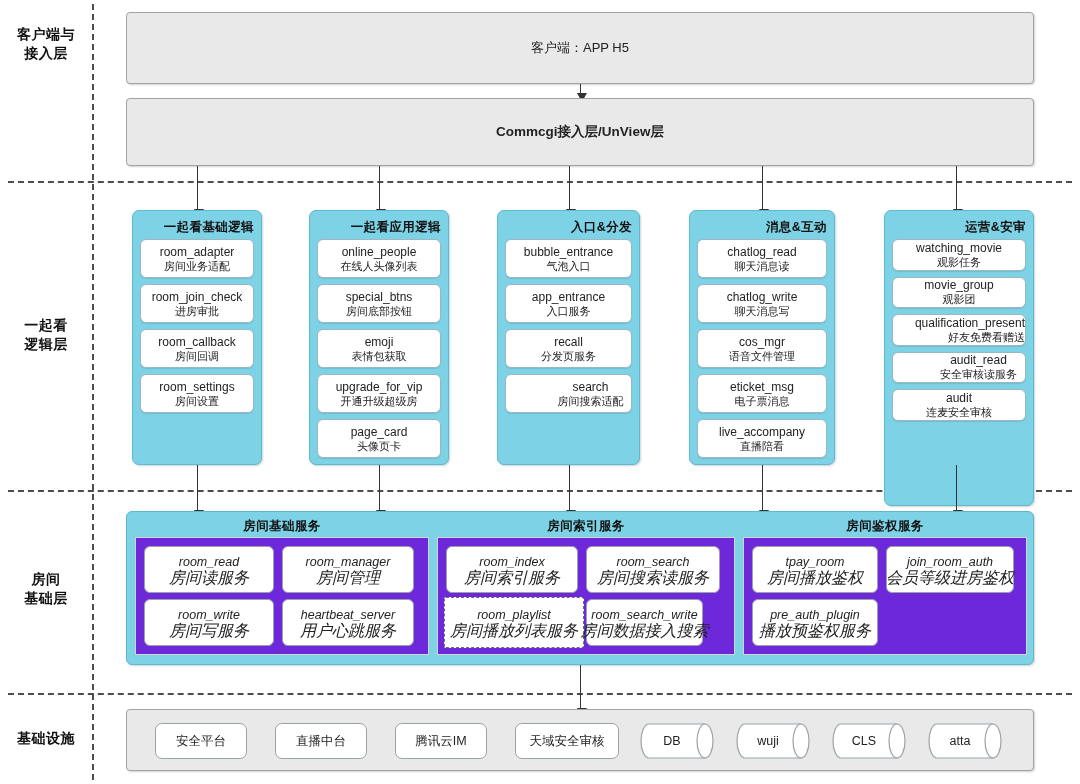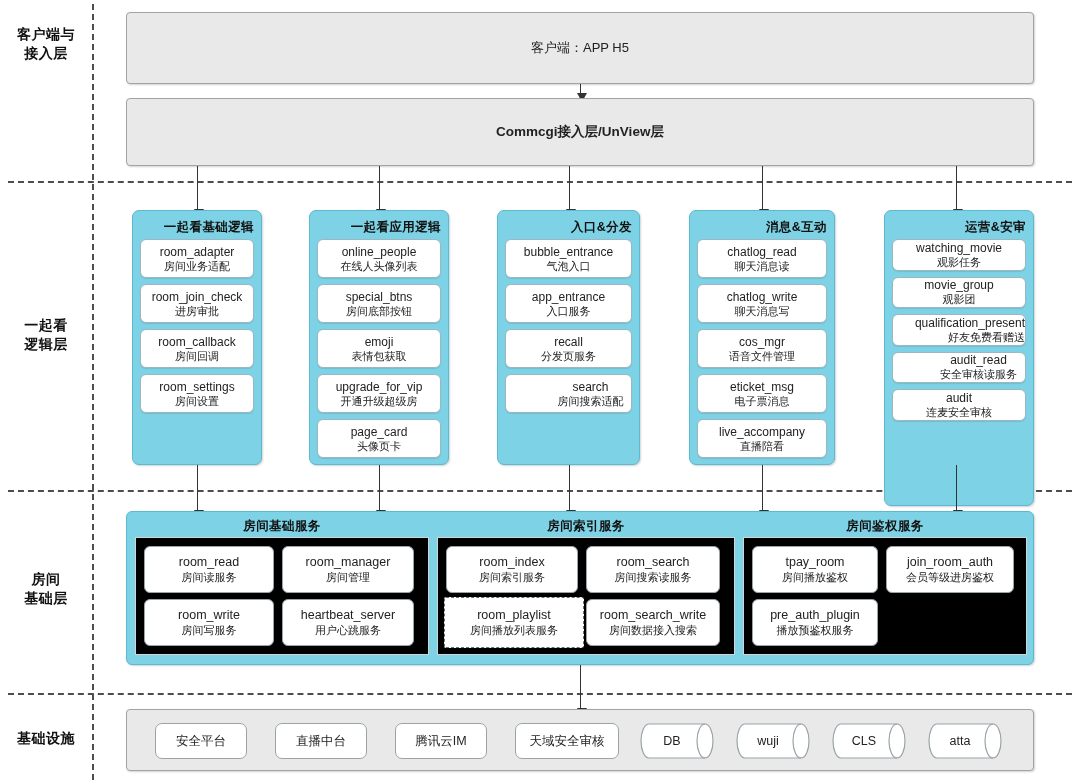--- a/index.html
+++ b/index.html
@@ -59,31 +59,31 @@
     position:absolute;background:#7ed2e6;border:1px solid #5bb9d0;
     border-radius:6px;box-sizing:border-box;
     box-shadow:1px 1px 2px rgba(0,0,0,.18);
   }
   .rb-group{position:absolute;box-sizing:border-box;}
   .rb-title{
     text-align:center;font-weight:bold;font-size:12.5px;color:#111;
     height:20px;line-height:18px;letter-spacing:.4px;
   }
   .rb-inner{
-    background:#000000;border:1px solid #cfd6d9;box-sizing:border-box;
-    padding:0;position:relative;
+    background:#6d28d9;border:1px solid #cfd6d9;box-sizing:border-box;
+    padding:0;position:relative;font-style:italic;
   }
   .rb-cell{
     position:absolute;background:#fff;border:1px solid #9aa3a8;
     border-radius:6px;box-sizing:border-box;
     display:flex;flex-direction:column;align-items:center;justify-content:center;
   }
   .rb-cell.dashed{border:1px dashed #6b6b6b;border-radius:2px;}
   .rb-cell .en{font-size:12.5px;color:#222;line-height:15px;white-space:nowrap;}
-  .rb-cell .cn{font-size:11px;color:#222;line-height:15px;white-space:nowrap;}
+  .rb-cell .cn{font-size:16px;color:#222;line-height:15px;white-space:nowrap;}
 
   
   .infra-band{
     position:absolute;background:#e9e9e9;border:1px solid #a3a3a3;
     border-radius:4px;box-sizing:border-box;
     box-shadow:1px 1px 2px rgba(0,0,0,.18);
   }
   .infra-box{
     position:absolute;background:#fff;border:1px solid #9aa3a8;border-radius:7px;
     box-sizing:border-box;display:flex;align-items:center;justify-content:center;
@@ -299,21 +299,21 @@
           <div class="cn">房间索引服务</div>
         </div>
         <div class="rb-cell" style="left:148px;top:8px;width:134px;height:47px;">
           <div class="en">room_search</div>
           <div class="cn">房间搜索读服务</div>
         </div>
         <div class="rb-cell dashed" style="left:6px;top:59px;width:140px;height:51px;">
           <div class="en">room_playlist</div>
           <div class="cn">房间播放列表服务</div>
         </div>
-        <div class="rb-cell" style="left:148px;top:61px;width:134px;height:47px;">
+        <div class="rb-cell" style="left:148px;top:61px;width:117px;height:47px;">
           <div class="en">room_search_write</div>
           <div class="cn">房间数据接入搜索</div>
         </div>
       </div>
     </div>
 
     <div class="rb-group" style="left:616px;top:5px;width:284px;height:142px;">
       <div class="rb-title">房间鉴权服务</div>
       <div class="rb-inner" style="height:118px;position:relative;">
         <div class="rb-cell" style="left:8px;top:8px;width:126px;height:47px;">

